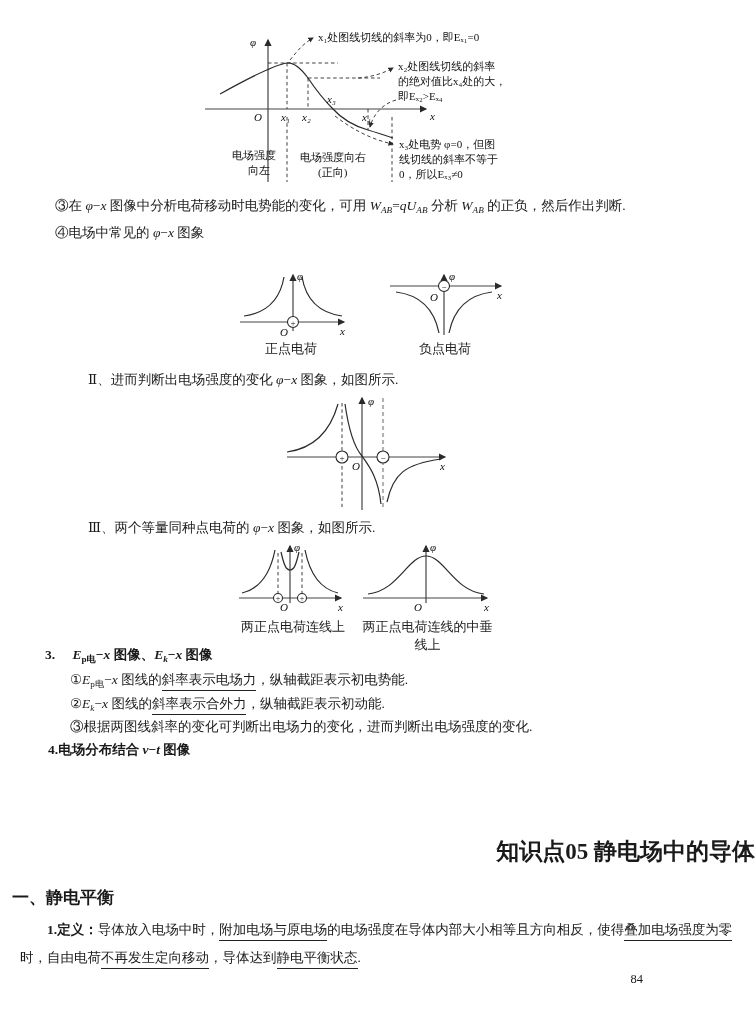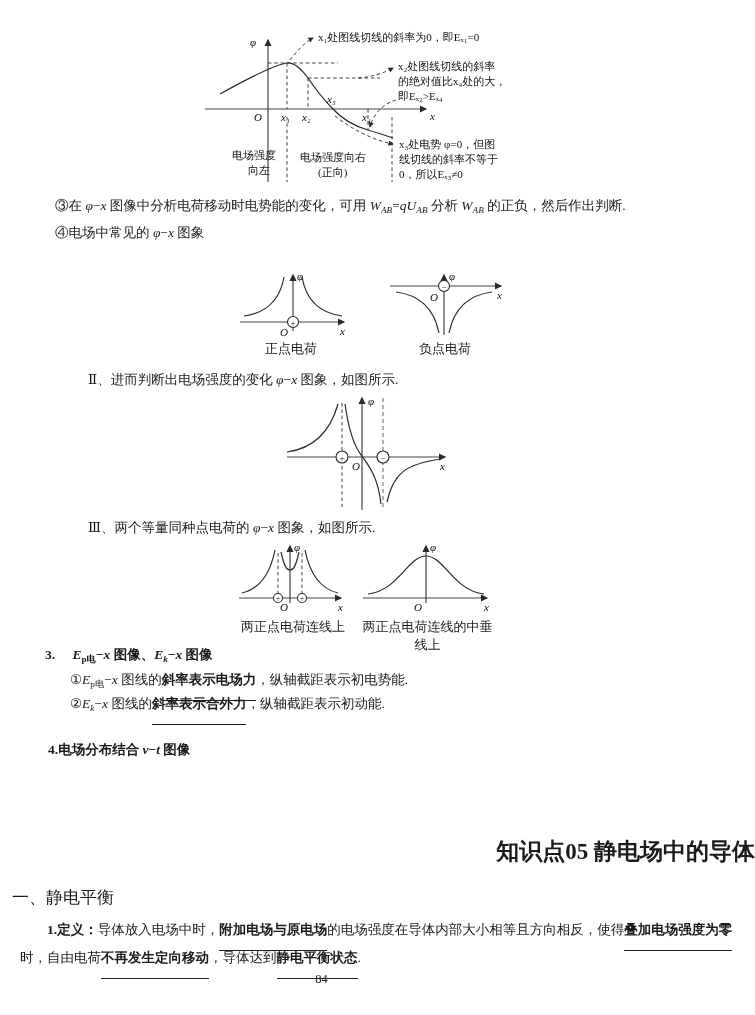--- a/index.html
+++ b/index.html
@@ -3,34 +3,34 @@
 <meta charset="utf-8">
 <style>
   html,body{margin:0;padding:0;background:#ffffff;}
   #page{position:relative;width:755px;height:1015px;background:#fff;overflow:hidden;
         font-family:"Liberation Serif","DejaVu Serif",serif;color:#1a1a1a;}
   .t{position:absolute;font-size:13.5px;white-space:nowrap;line-height:1.25;}
   .para{position:absolute;font-size:13.5px;line-height:26px;text-indent:2em;white-space:normal;}
   .b{font-weight:bold;}
   .it{font-style:italic;font-family:"Liberation Serif","DejaVu Serif",serif;}
   .sub{font-size:0.68em;vertical-align:-0.28em;}
-  .u{border-bottom:1.3px solid #222;padding-bottom:13px;font-weight:bold;}
+  .u{border-bottom:1.3px solid #222;padding-bottom:3px;}
   .doc-title{position:absolute;left:0;width:755px;text-align:right;font-size:23px;font-weight:bold;}
-  .sec-h{position:absolute;font-size:17px;font-weight:normal;}
+  .sec-h{position:absolute;font-size:17px;font-weight:bold;}
   .fig{position:absolute;}
   .cap{text-align:center;font-size:13px;margin-top:1px;}
   svg{display:block;}
   svg text{font-size:11px;fill:#111;font-family:"Liberation Serif","DejaVu Serif",serif;}
   svg text.v{font-style:italic;}
   .ax{stroke:#444;stroke-width:1.2;fill:none;}
   .cv{stroke:#2a2a2a;stroke-width:1.2;fill:none;}
   .dsh{stroke:#2a2a2a;stroke-width:0.9;fill:none;stroke-dasharray:3.5,2.8;}
   .dshg{stroke:#b3b3b3;stroke-width:2.1;fill:none;stroke-dasharray:4,3;}
   .chg{stroke:#2a2a2a;stroke-width:1.1;fill:#fff;}
-  .pgnum{position:absolute;left:0;width:643px;text-align:center;font-size:12.5px;}
+  .pgnum{position:absolute;left:0;width:643px;text-align:right;font-size:12.5px;}
 </style>
 </head>
 <body>
 
 <div id="page">
 
   <div class="fig" style="left:190px;top:20px;">
     <svg width="365" height="168" viewBox="0 0 365 168">
       <defs>
         <marker id="m1" markerWidth="7" markerHeight="7" refX="5" refY="3" orient="auto">
@@ -192,20 +192,21 @@
     </svg>
     <div class="cap">两正点电荷连线的中垂线上</div>
   </div>
 
   <div class="t b" style="left:45px;top:647px;">
     <span>3.</span>
     <span style="margin-left:14px;"><span class="it">E</span><span class="sub">p电</span><span>−</span><span class="it">x</span><span> 图像、</span><span class="it">E</span><span class="it sub">k</span><span>−</span><span class="it">x</span><span> 图像</span></span>
   </div>
   <div class="t" style="left:70px;top:672px;"><span>①</span><span class="it">E</span><span class="sub">p电</span><span>−</span><span class="it">x</span><span> 图线的</span><span class="u">斜率表示电场力</span><span>，纵轴截距表示初电势能.</span></div>
   <div class="t" style="left:70px;top:696px;"><span>②</span><span class="it">E</span><span class="it sub">k</span><span>−</span><span class="it">x</span><span> 图线的</span><span class="u">斜率表示合外力</span><span>，纵轴截距表示初动能.</span></div>
+  <div class="t" style="left:70px;top:719px;">③根据两图线斜率的变化可判断出电场力的变化，进而判断出电场强度的变化.</div>
 
   <div class="t b" style="left:48px;top:742px;"><span>4.电场分布结合 </span><span class="it">v</span><span>−</span><span class="it">t</span><span> 图像</span></div>
 
   <div class="doc-title" style="top:836px;">知识点05 静电场中的导体</div>
 
   <div class="sec-h" style="left:12px;top:886px;">一、静电平衡</div>
 
   <div class="para" style="left:20px;top:916px;width:716px;line-height:28px;"><span class="b">1.定义：</span><span>导体放入电场中时，</span><span class="u">附加电场与原电场</span><span>的电场强度在导体内部大小相等且方向相反，使得</span><span class="u">叠加电场强度为零</span><span>时，自由电荷</span><span class="u">不再发生定向移动</span><span>，导体达到</span><span class="u">静电平衡状态</span><span>.</span></div>
 
   <div class="pgnum" style="top:972px;">84</div>

